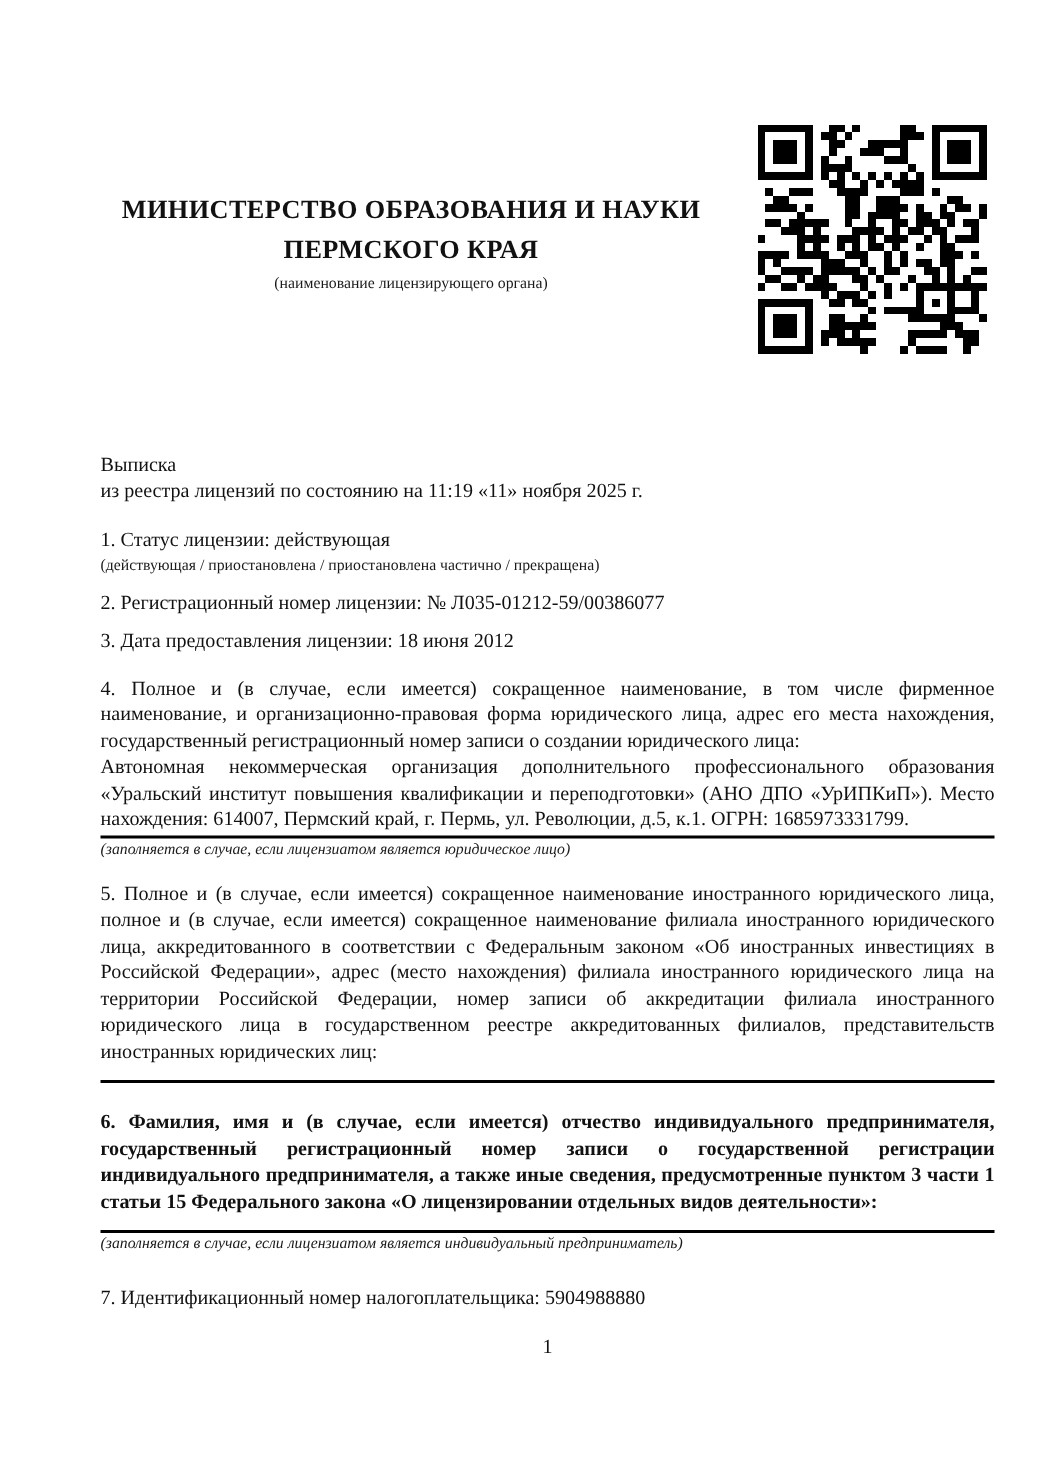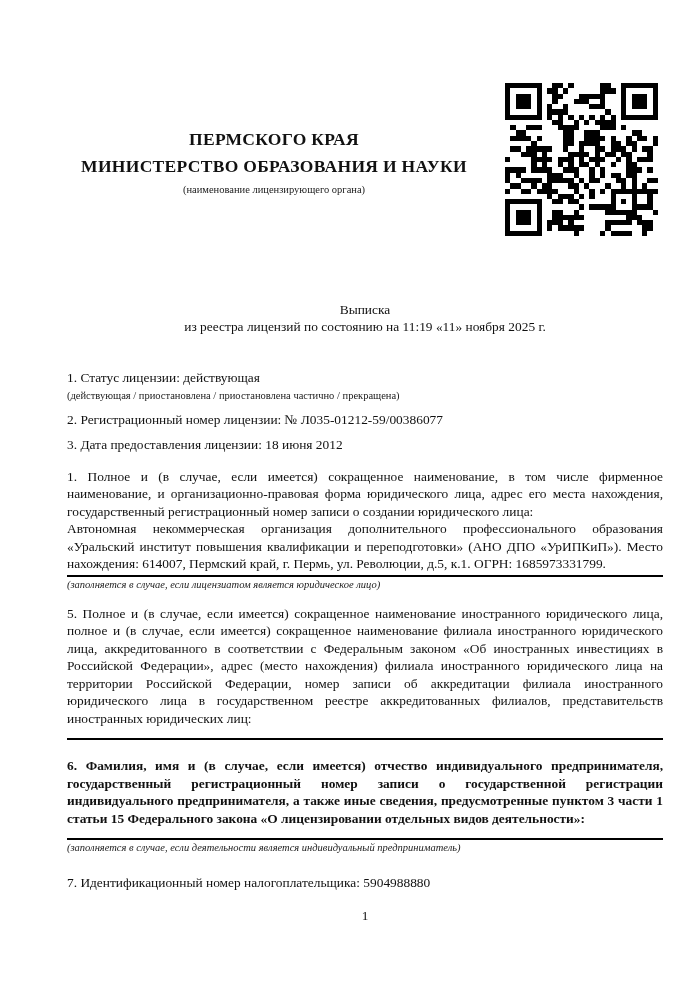--- a/index.html
+++ b/index.html
@@ -25,44 +25,44 @@
   }
   .qr{
     position:absolute;left:505px;top:83px;width:153px;height:153px;
   }
   .qr svg{width:100%;height:100%;display:block;shape-rendering:crispEdges;}
   
   .content{
     position:absolute;left:67px;top:301px;width:596px;
     font-size:13.4px;line-height:17.5px;
   }
-  .doc-title{text-align:center;line-height:17px;}
+  .doc-title{line-height:17px;}
   .doc-title div{white-space:nowrap;}
   .item{margin:0;}
   .q{text-align:justify;}
   .note{
     font-size:10.5px;line-height:14px;color:#1a1a1a;
   }
   .rule{
     height:0;border-top:2px solid #000;margin-top:2px;
   }
-  .mt-34{margin-top:34px;}.mt-19{margin-top:19px;}
+  .mt-34{margin-top:16px;}.mt-19{margin-top:19px;}
   .mt-17{margin-top:17px;font-weight:bold;}.mt-16{margin-top:8px;}.mt-14{margin-top:14px;}
   .mt-13{margin-top:13px;}.mt-11{margin-top:11px;}
   .mt-2{margin-top:2px;}.mt-1{margin-top:1px;font-style:italic;}
   .page-number{text-align:center;margin-top:15px;}
 </style>
 </head>
 <body>
 
 <div class="page">
 
   <div class="ministry">
+    <div class="ministry-line">МИНИСТЕРСТВО ОБРАЗОВАНИЯ И НАУКИ</div>
     <div class="ministry-line">ПЕРМСКОГО КРАЯ</div>
-    <div class="ministry-line">МИНИСТЕРСТВО ОБРАЗОВАНИЯ И НАУКИ</div>
     <div class="ministry-note">(наименование лицензирующего органа)</div>
   </div>
 
   <div class="qr">
     <svg id="qr-svg" viewBox="0 0 29 29" xmlns="http://www.w3.org/2000/svg" fill="#000">
         <rect x="0" y="0" width="1" height="1"></rect>
         <rect x="1" y="0" width="1" height="1"></rect>
         <rect x="2" y="0" width="1" height="1"></rect>
         <rect x="3" y="0" width="1" height="1"></rect>
         <rect x="4" y="0" width="1" height="1"></rect>
@@ -477,29 +477,29 @@
       <div>из реестра лицензий по состоянию на 11:19 «11» ноября 2025 г.</div>
     </div>
 
     <div class="item mt-34">1. Статус лицензии: действующая</div>
     <div class="note mt-2">(действующая / приостановлена / приостановлена частично / прекращена)</div>
 
     <div class="item mt-16">2. Регистрационный номер лицензии: № Л035-01212-59/00386077</div>
 
     <div class="item mt-16">3. Дата предоставления лицензии: 18 июня 2012</div>
 
-    <div class="item q mt-14">1. Полное и (в случае, если имеется) сокращенное наименование, в том числе фирменное наименование, и организационно-правовая форма юридического лица, адрес его места нахождения, государственный регистрационный номер записи о создании юридического лица:</div>
+    <div class="item q mt-14">4. Полное и (в случае, если имеется) сокращенное наименование, в том числе фирменное наименование, и организационно-правовая форма юридического лица, адрес его места нахождения, государственный регистрационный номер записи о создании юридического лица:</div>
     <div class="item q">Автономная некоммерческая организация дополнительного профессионального образования «Уральский институт повышения квалификации и переподготовки» (АНО ДПО «УрИПКиП»). Место нахождения: 614007, Пермский край, г. Пермь, ул. Революции, д.5, к.1. ОГРН: 1685973331799.</div>
     <div class="rule"></div>
     <div class="note mt-1">(заполняется в случае, если лицензиатом является юридическое лицо)</div>
 
     <div class="item q mt-13">5. Полное и (в случае, если имеется) сокращенное наименование иностранного юридического лица, полное и (в случае, если имеется) сокращенное наименование филиала иностранного юридического лица, аккредитованного в соответствии с Федеральным законом «Об иностранных инвестициях в Российской Федерации», адрес (место нахождения) филиала иностранного юридического лица на территории Российской Федерации, номер записи об аккредитации филиала иностранного юридического лица в государственном реестре аккредитованных филиалов, представительств иностранных юридических лиц:</div>
     <div class="rule mt-11"></div>
 
     <div class="item q mt-17">6. Фамилия, имя и (в случае, если имеется) отчество индивидуального предпринимателя, государственный регистрационный номер записи о государственной регистрации индивидуального предпринимателя, а также иные сведения, предусмотренные пунктом 3 части 1 статьи 15 Федерального закона «О лицензировании отдельных видов деятельности»:</div>
     <div class="rule mt-11"></div>
-    <div class="note mt-1">(заполняется в случае, если деятельности является индивидуальный предприниматель)</div>
+    <div class="note mt-1">(заполняется в случае, если лицензиатом является индивидуальный предприниматель)</div>
 
     <div class="item mt-19">7. Идентификационный номер налогоплательщика: 5904988880</div>
 
     <div class="page-number">1</div>
   </div>
 </div>
 
 </body></html>

